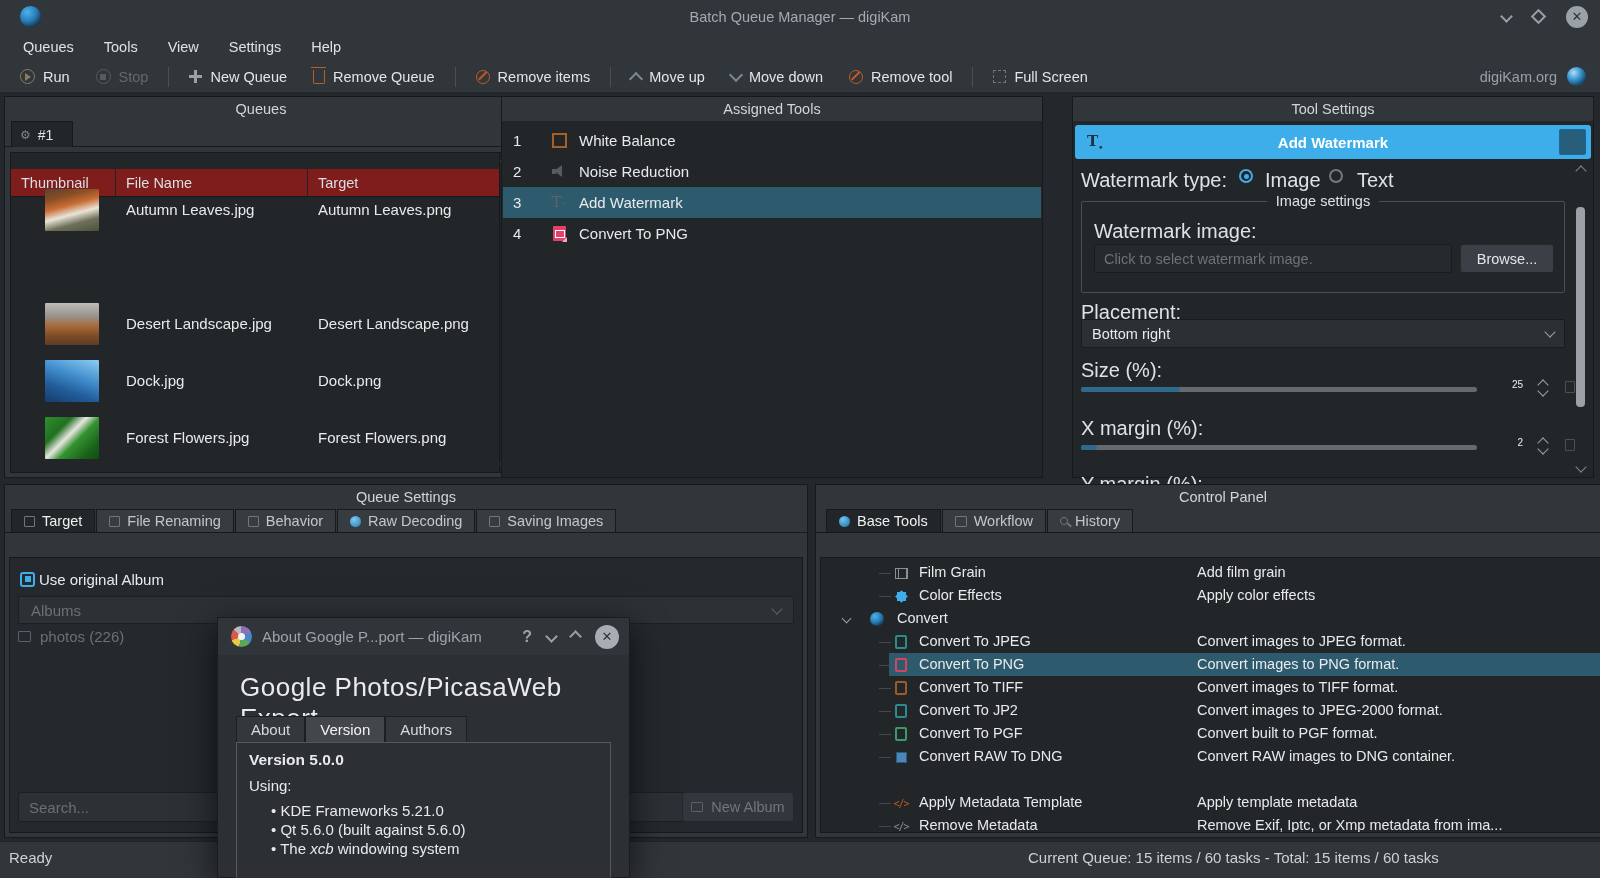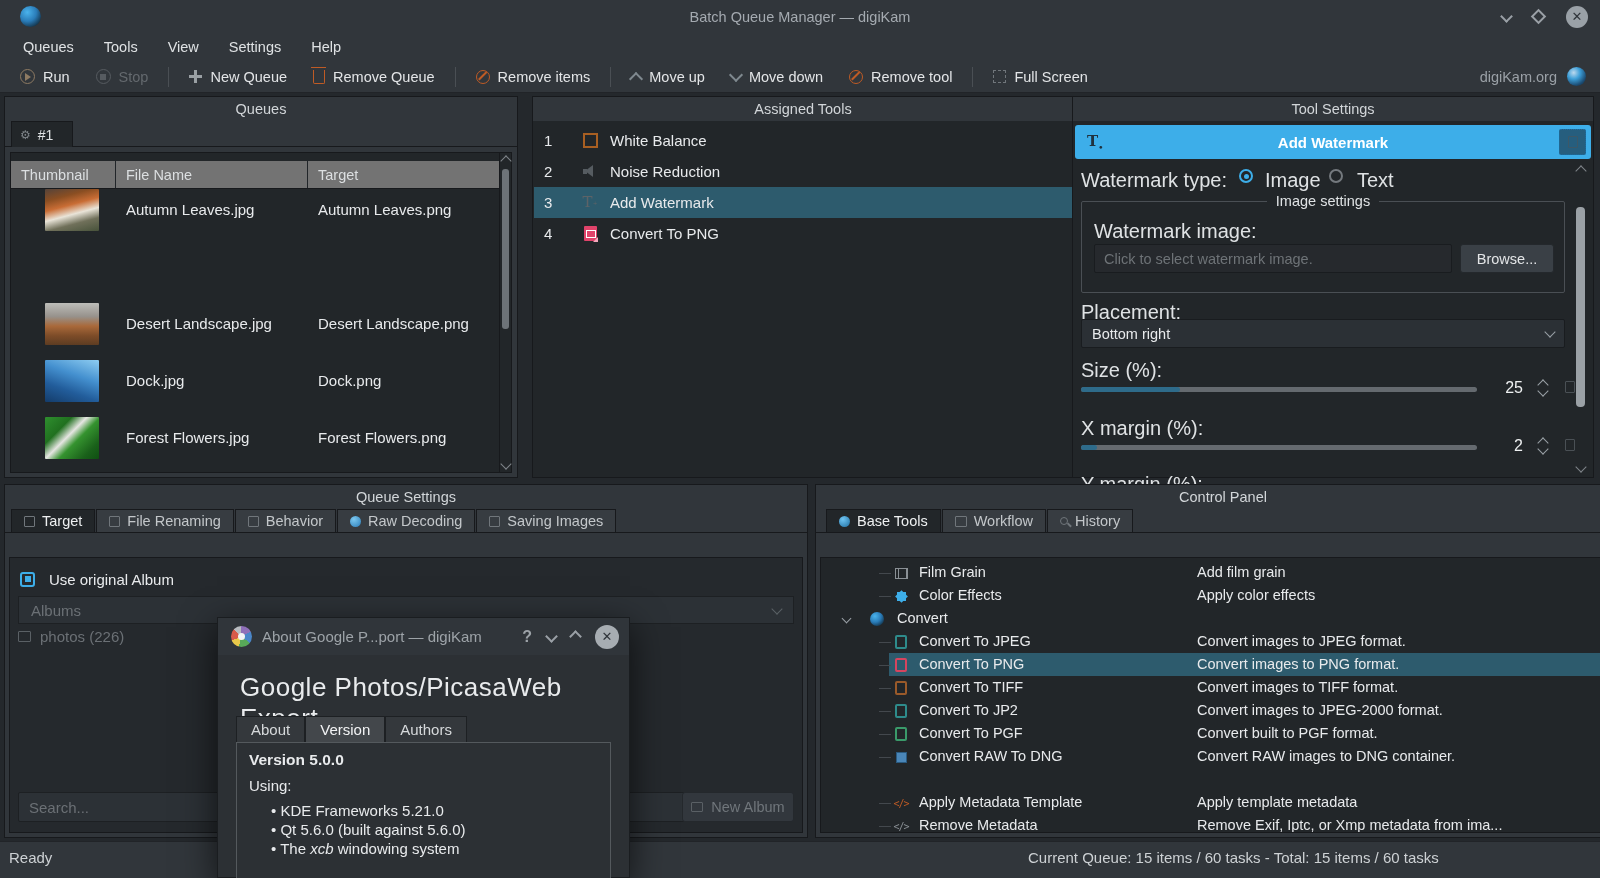--- a/index.html
+++ b/index.html
@@ -63,21 +63,21 @@
   .phead{height:24px;display:flex;align-items:center;justify-content:center;color:#d2d6d9;font-size:14.5px}
   .pbody{position:absolute;left:0;right:0;top:24px;bottom:0}
 
   
   .qtabbar{position:absolute;left:0;top:0;height:26px;right:0;border-bottom:1px solid var(--c-border)}
   .qtab{position:absolute;left:6px;top:0;width:62px;height:26px;background:var(--c-content);
     border:1px solid var(--c-border);border-bottom:none;display:flex;align-items:center;gap:7px;padding-left:8px;color:#dfe2e4}
   .gear{color:#7f858a;font-size:12px}
   .gear::before{content:"⚙"}
   .qtable{position:absolute;left:5px;right:5px;top:31px;bottom:4px;background:var(--c-content);border:1px solid var(--c-border)}
-  .qcolhead{position:absolute;left:0;right:12px;top:8px;height:28px;background:#737373;border-bottom:1px solid var(--c-border);display:flex}
+  .qcolhead{position:absolute;left:0;right:12px;top:16px;height:28px;background:#7f1d1d;border-bottom:1px solid var(--c-border);display:flex}
   .qcol{display:flex;align-items:center;padding-left:10px;color:#dcdfe1;font-size:14.5px;border-right:1px solid #212529}
   .qcol.c1{width:105px}.qcol.c2{width:192px}.qcol.c3{flex:1;border-right:none}
   .qrow{position:absolute;left:0;right:12px;height:57px;display:flex;align-items:center}
   .qthumb{position:absolute;left:34px;width:54px;height:42px;border-radius:1px}
   .qfile{position:absolute;left:115px;font-size:15px}
   .qtarget{position:absolute;left:307px;font-size:15px}
   .th-autumn{background:linear-gradient(165deg,#54433a 0%,#8a4e22 22%,#c96d35 40%,#e9e4d8 58%,#70705a 76%,#47523a 100%)}
   .th-creek{background:linear-gradient(180deg,#a8a8a4 0%,#7a7a76 35%,#555551 65%,#333330 100%)}
   .th-desert{background:linear-gradient(180deg,#bdbdb9 0%,#97928c 32%,#a9693a 55%,#7d4c28 78%,#5d3c22 100%)}
   .th-dock{background:linear-gradient(200deg,#8ecdf2 0%,#4490cf 38%,#225d9b 68%,#143c6a 100%)}
@@ -119,21 +119,21 @@
   .gtitle{position:absolute;left:0;right:0;top:-9px;text-align:center}
   .gtitle span{background:var(--c-content);padding:0 9px;color:#dfe2e4;font-size:14.5px}
   .ts-input{position:absolute;background:#26292d;border:1px solid #191c1f;border-radius:2px;color:#dfe2e4;font-size:14.5px;padding:0 9px;outline:none}
   .ts-input::placeholder{color:#6e7377}
   .btn{background:#3a4046;border:1px solid #24282c;border-radius:3px;color:#e3e5e7;font-size:14.5px;
     display:flex;align-items:center;justify-content:center}
   .combo{position:absolute;background:#2b3035;border:1px solid #191c1f;border-radius:2px;display:flex;align-items:center;padding:0 10px;font-size:14.5px}
   .combo .cchev{position:absolute;right:10px;width:8px;height:8px;border-right:1.7px solid #9aa0a6;border-bottom:1.7px solid #9aa0a6;transform:rotate(45deg);margin-top:-3px}
   .slider-track{position:absolute;height:5px;background:#656a6f;border-radius:2.5px}
   .slider-fill{position:absolute;left:0;top:0;height:5px;background:#2e6b8a;border-radius:2.5px}
-  .spinval{position:absolute;color:#eef0f1;font-size:16px;text-align:right}
+  .spinval{position:absolute;color:#eef0f1;font-size:10px;text-align:right}
   .spinner{position:absolute;width:12px;height:18px}
   .spinner::before,.spinner::after{content:"";position:absolute;left:2px;width:7px;height:7px;border-right:1.6px solid #9aa0a6;border-bottom:1.6px solid #9aa0a6}
   .spinner::before{top:2px;transform:rotate(-135deg)}
   .spinner::after{bottom:2px;transform:rotate(45deg)}
   .g-page.dim{border-color:#4a5055}
   .ts-scroll{position:absolute;right:8px;top:46px;bottom:6px;width:9px}
   .ts-thumb{position:absolute;left:0;width:9px;border-radius:4px;background:#9ba1a6}
 
   
   .tabbar{position:absolute;left:0;right:0;top:0;height:24px;display:flex;padding-left:6px;border-bottom:1px solid var(--c-border)}
@@ -319,21 +319,21 @@
         </div>
         <div class="vscroll">
           <span class="sarrow up" style="top:4px"></span>
           <div class="vthumb" style="top:16px;height:160px"></div>
           <span class="sarrow down" style="bottom:4px"></span>
         </div>
       </div>
     </div>
   </div>
 
-  <div class="panel" style="left:532px;top:96px;width:542px;height:382px">
+  <div class="panel" style="left:501px;top:96px;width:542px;height:382px">
     <div class="phead">Assigned Tools</div>
     <div class="pbody" style="background:var(--c-content)">
       <div class="atrow" style="top:4px">
         <span class="atnum">1</span>
         <span class="aticon">
             <span class="ic-wb"></span>
           </span>
         <span class="atlabel">White Balance</span>
       </div>
       <div class="atrow" style="top:35px">
@@ -439,21 +439,21 @@
           <span>Raw Decoding</span>
         </span>
         <span class="tab">
           <span class="ticon-sq"></span>
           <span>Saving Images</span>
         </span>
       </div>
       <div class="qs-frame">
         <span style="position:absolute;left:10px;top:12px">
           <span class="checkbox"></span>
-          <span style="margin-left:10px;font-size:15px;vertical-align:middle">Use original Album</span>
+          <span style="font-size:15px;vertical-align:middle">Use original Album</span>
         </span>
         <div class="albums-combo">
           <span>Albums</span>
           <span class="cchev"></span>
         </div>
         <div class="album-item">
           <span class="ic-album"></span>
           <span>photos (226)</span>
         </div>
         <input class="qs-search" placeholder="Search..." style="">

